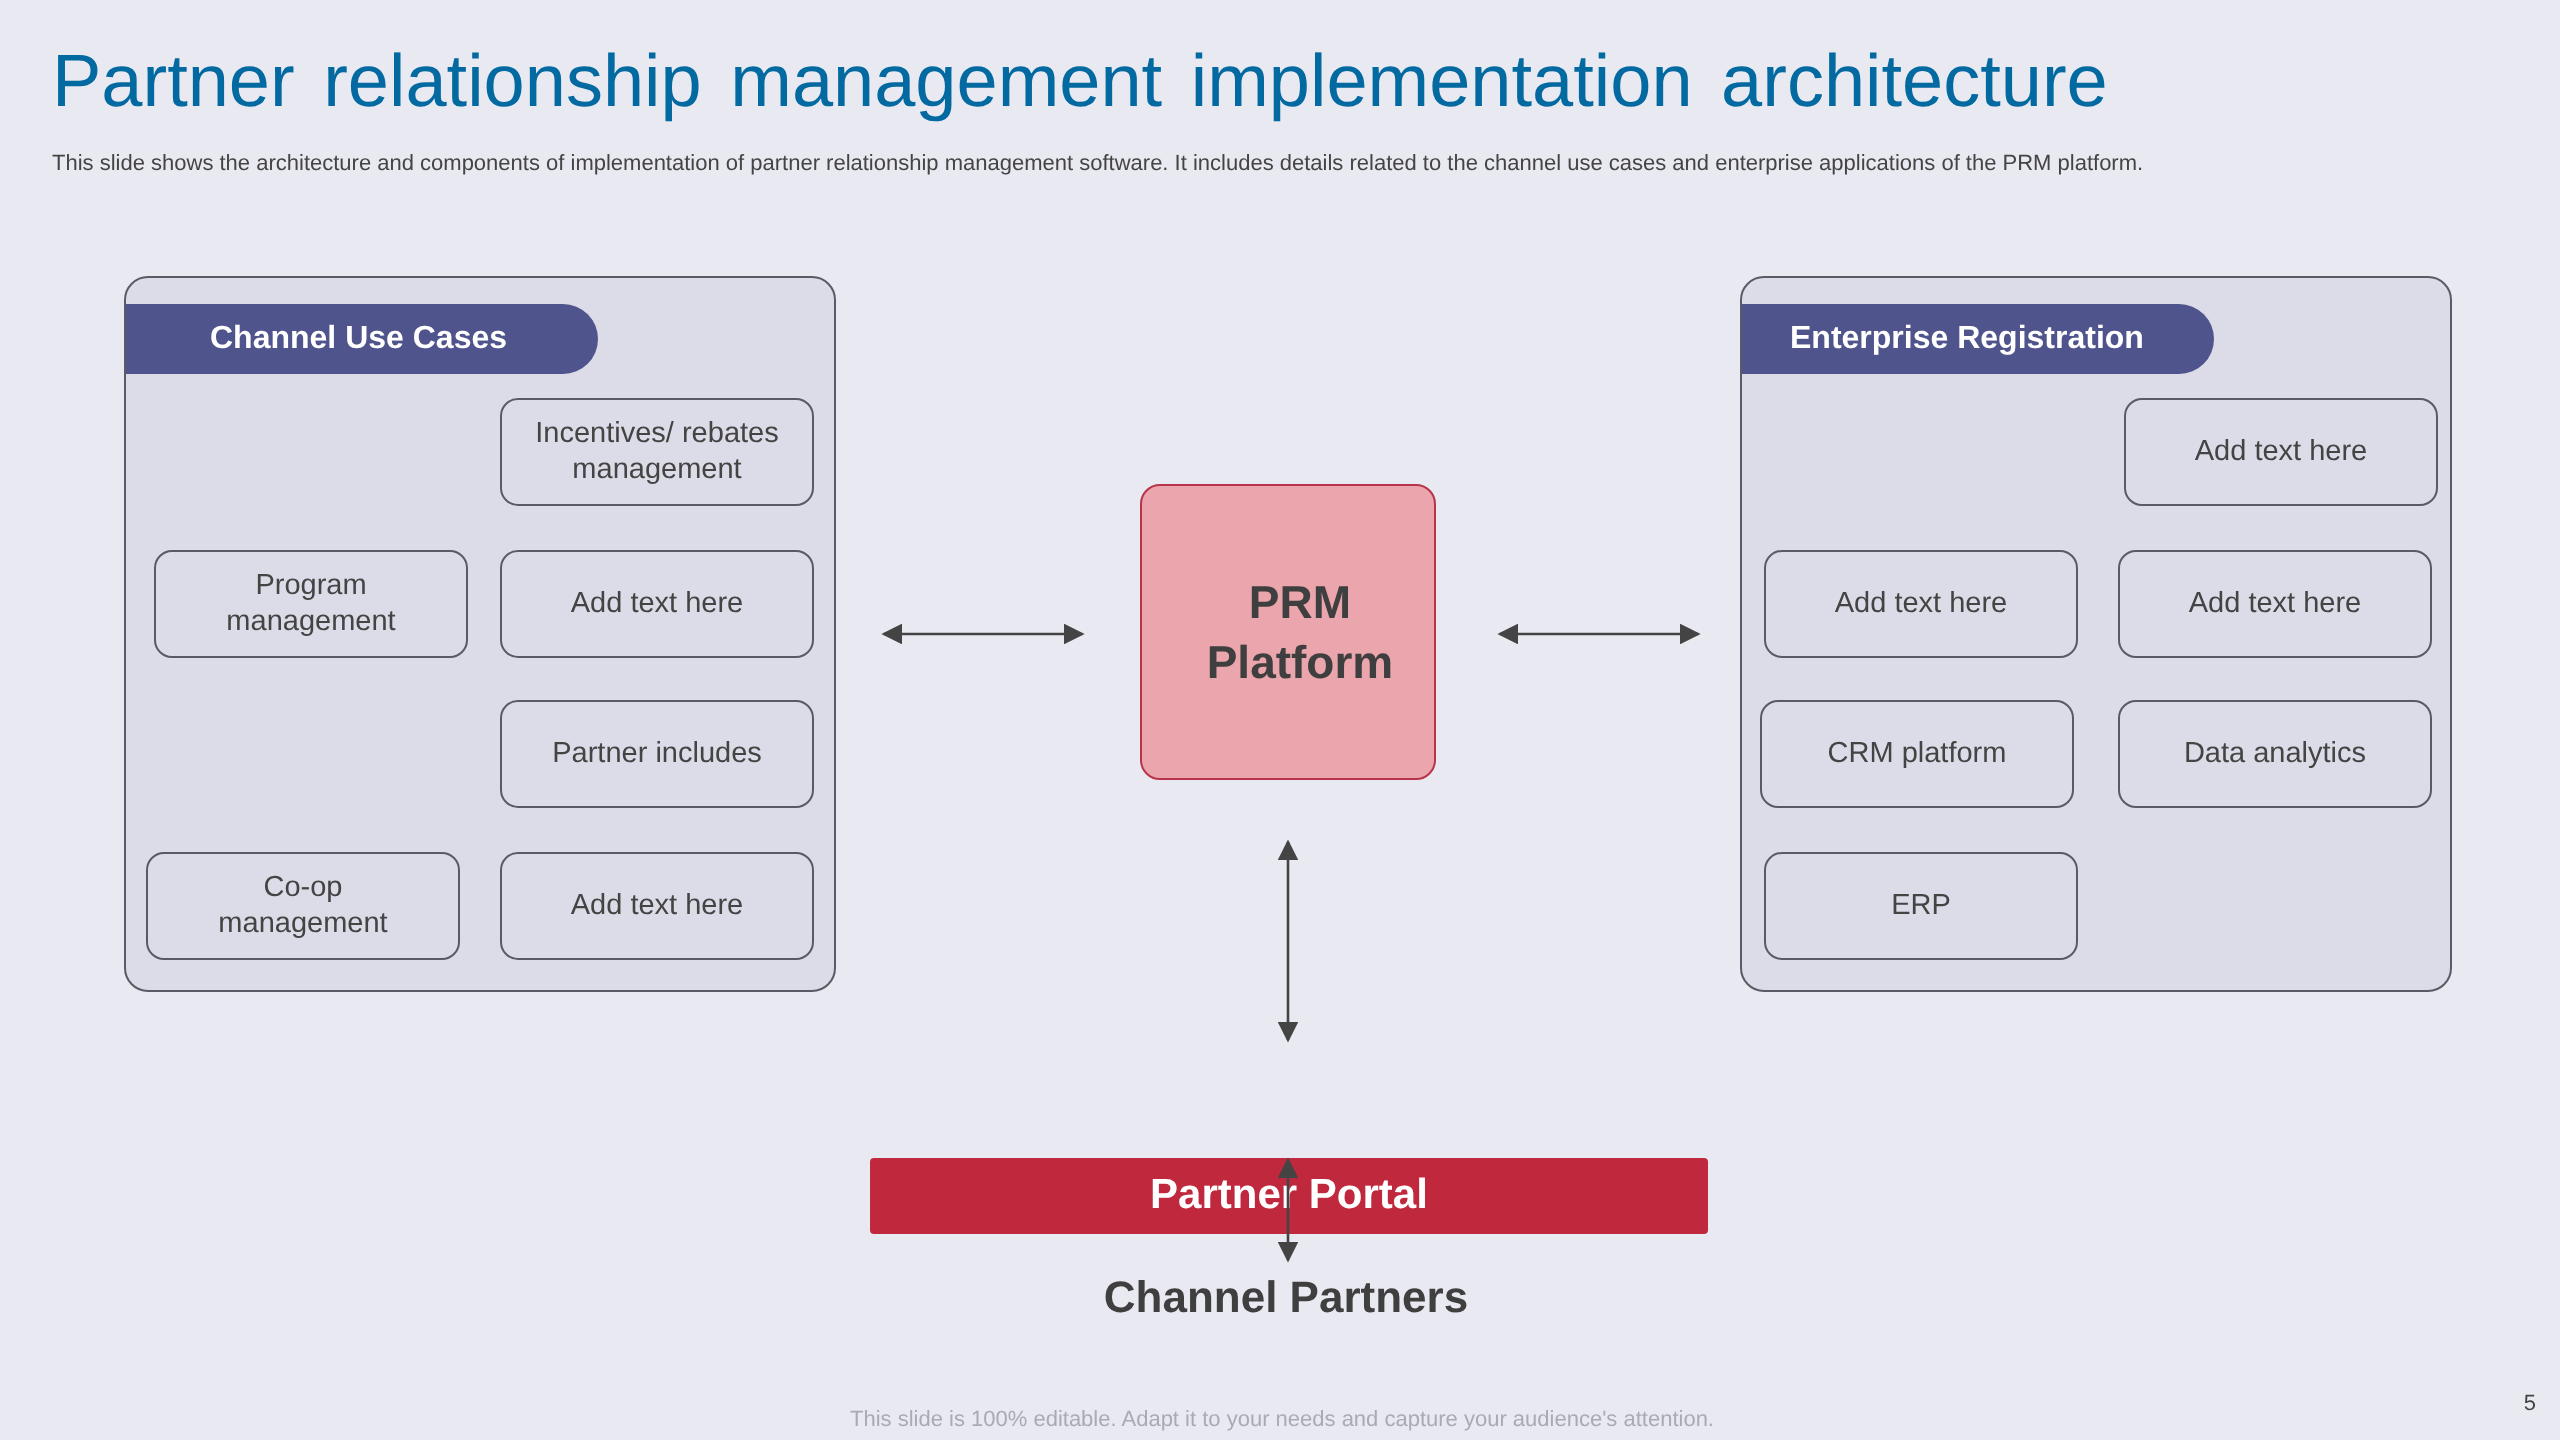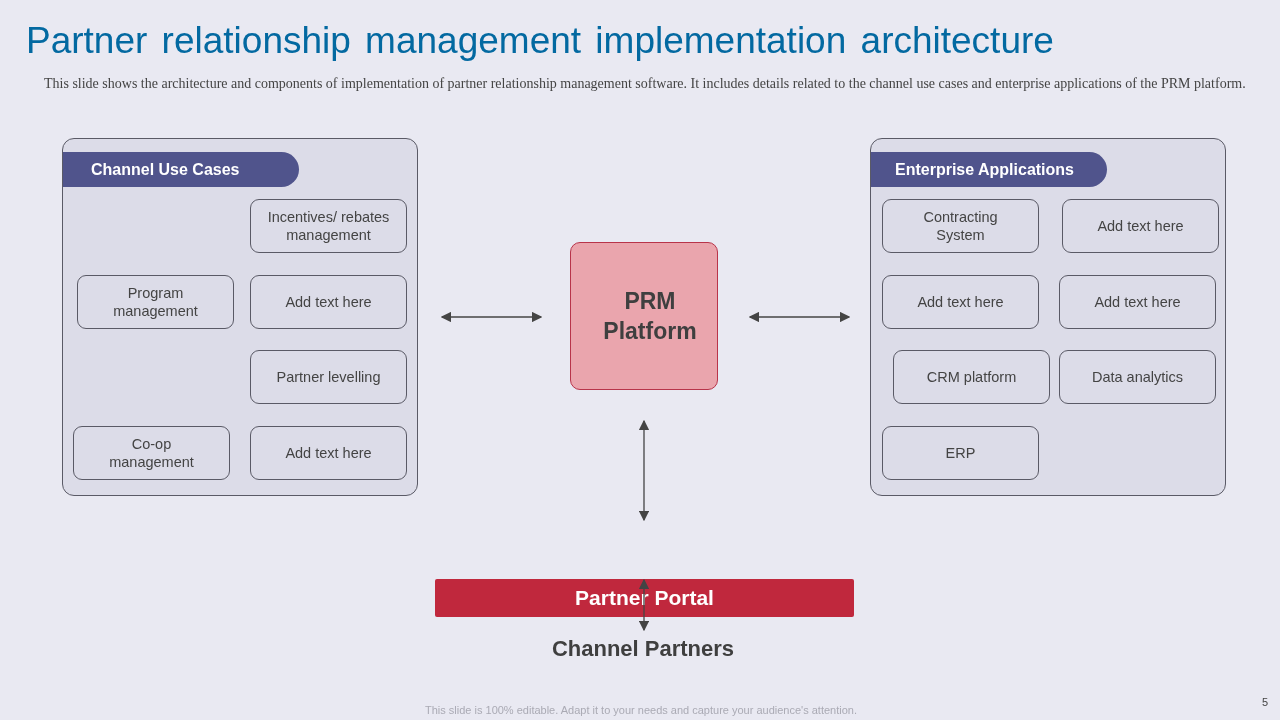--- a/index.html
+++ b/index.html
@@ -1,23 +1,23 @@
 <!DOCTYPE html>
 <html><head>
 <meta charset="utf-8">
 <style>
   html, body { margin:0; padding:0; }
   body { width:1280px; height:720px; background:#e9e9f2; position:relative; overflow:hidden; font-family:"Liberation Sans", sans-serif; color:#3f3f3f; }
   .title { position:absolute; left:26px; top:20px; font-size:37px; color:#0369a1; word-spacing:4px; white-space:nowrap; }
-  .subtitle { position:absolute; left:44px; top:76px; font-size:14px; color:#444; white-space:nowrap;font-family:Liberation Serif, serif; }
+  .subtitle { position:absolute; left:26px; top:76px; font-size:11px; color:#444; white-space:nowrap; }
   .panel { position:absolute; top:138px; width:356px; height:358px; background:#dcdce8; border:1px solid #5a5a66; border-radius:12px; box-sizing:border-box; }
   .panel.left { left:62px; }
   .panel.right { left:870px; }
   .tag { position:absolute; left:0; top:13px; height:35px; background:#50548c; color:#fff; font-weight:bold; font-size:16px; line-height:35px; border-radius:0 18px 18px 0; box-sizing:border-box; white-space:nowrap; }
-  .panel.left .tag { width:236px; padding-left:28px; }
+  .panel.left .tag { width:236px; padding-left:42px; }
   .panel.right .tag { width:236px; padding-left:24px; }
   .cell { position:absolute; width:157px; height:54px; border:1px solid #5a5a66; border-radius:9px; box-sizing:border-box; display:flex; align-items:center; justify-content:center; text-align:center; font-size:14.5px; color:#444; line-height:18px; white-space:pre-line; }
   .prm { position:absolute; left:570px; top:242px; width:148px; height:148px; background:#eaa5ad; border:1px solid #b8344a; border-radius:10px; box-sizing:border-box; display:flex; align-items:center; justify-content:center; text-align:center; font-weight:bold; font-size:23px; color:#3f3f3f; line-height:30px; white-space:pre-line;padding-left:12px; }
   .portal { position:absolute; left:435px; top:532px; width:419px; height:38px; background:#c0283d; border-radius:2px; color:#fff; font-weight:bold; font-size:21px; line-height:38px; text-align:center;margin-top:47px; }
   .partners { position:absolute; left:0; width:1286px; top:636px; text-align:center; font-weight:bold; font-size:22px; color:#3f3f3f; }
   .footer { position:absolute; left:0; width:1282px; top:704px; text-align:center; font-size:11px; color:#aaaab4; }
   .pagenum { position:absolute; right:12px; top:696px; font-size:11px; color:#444; }
   svg.arrows { position:absolute; left:0; top:0; }
 </style>
 </head>
@@ -26,34 +26,32 @@
 <div class="title">Partner relationship management implementation architecture</div>
 <div class="subtitle">This slide shows the architecture and components of implementation  of partner relationship management  software. It includes details related to the channel use cases and enterprise applications of the PRM  platform.</div>
 
 <div class="panel left">
   <div class="tag">Channel Use Cases</div>
   <div class="cell" style="left:187px;top:60px">Incentives/ rebates
 management</div>
   <div class="cell" style="left:14px;top:136px">Program
 management</div>
   <div class="cell" style="left:187px;top:136px">Add text here</div>
-  <div class="cell" style="left:187px;top:211px">Partner levelling</div>
+  <div class="cell" style="left:187px;top:211px">Partner includes</div>
   <div class="cell" style="left:10px;top:287px">Co-op
 management</div>
   <div class="cell" style="left:187px;top:287px">Add text here</div>
 </div>
 
 <div class="panel right">
-  <div class="tag">Enterprise Applications</div>
-  <div class="cell" style="left:11px;top:60px">Contracting
-System</div>
+  <div class="tag">Enterprise Registration</div>
   <div class="cell" style="left:191px;top:60px">Add text here</div>
   <div class="cell" style="left:11px;top:136px">Add text here</div>
   <div class="cell" style="left:188px;top:136px">Add text here</div>
-  <div class="cell" style="left:22px;top:211px">CRM platform</div>
+  <div class="cell" style="left:9px;top:211px">CRM platform</div>
   <div class="cell" style="left:188px;top:211px">Data analytics</div>
   <div class="cell" style="left:11px;top:287px">ERP</div>
 </div>
 
 <div class="prm">PRM
 Platform</div>
 <div class="portal">Partner Portal</div>
 <div class="partners">Channel Partners</div>
 
 <svg class="arrows" width="1280" height="720">

